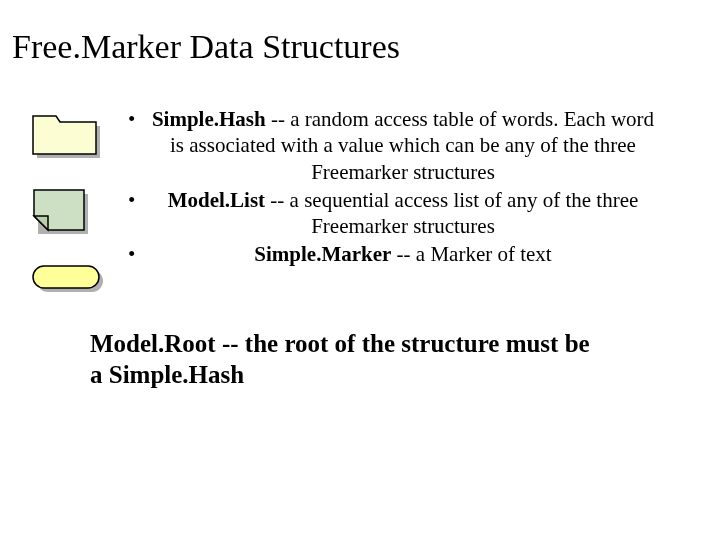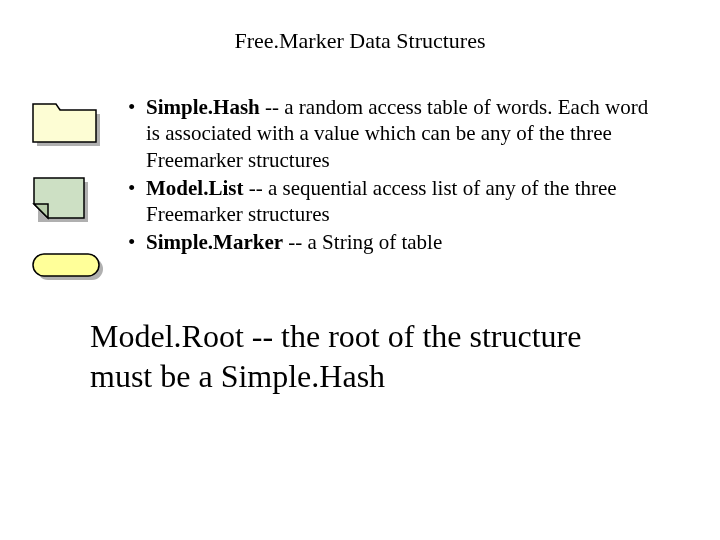--- a/index.html
+++ b/index.html
@@ -6,25 +6,25 @@
     margin: 0;
     padding: 0;
     width: 720px;
     height: 540px;
     background: #ffffff;
     font-family: "Times New Roman", Times, serif;
     color: #000;
     position: relative;
   }
   .title {
-    font-size: 22px;
-    text-align: center;
+    font-size: 34px;
     margin-top: 28px;
     margin-bottom: 40px;
     font-weight: normal;
+    padding-left: 12px;
   }
   .content-row {
     display: flex;
     align-items: flex-start;
     margin-left: 30px;
     margin-right: 60px;
   }
   .icon-col {
     width: 80px;
     flex-shrink: 0;
@@ -47,30 +47,32 @@
   .bullet {
     display: flex;
     margin-bottom: 2px;
   }
   .bullet .dot {
     width: 18px;
     flex-shrink: 0;
   }
   .bullet .text {
     flex: 1;
+    text-align: center;
   }
   .term {
     font-weight: bold;
   }
   .footer-note {
-    font-size: 32px;
+    font-size: 25px;
     margin-left: 90px;
     margin-right: 120px;
     margin-top: 30px;
     line-height: 1.25;
+    font-weight: bold;
   }
 </style>
 </head>
 <body>
 
 <div class="title">Free.Marker Data Structures</div>
 
 <div class="content-row">
   <div class="icon-col">
 
@@ -110,20 +112,20 @@
     <div class="bullet">
       <div class="dot">•</div>
       <div class="text">
         <span class="term">Model.List</span><span> -- a sequential access list of any of the three Freemarker structures</span>
       </div>
     </div>
 
     <div class="bullet">
       <div class="dot">•</div>
       <div class="text">
-        <span class="term">Simple.Marker</span><span> -- a String of table</span>
+        <span class="term">Simple.Marker</span><span> -- a Marker of text</span>
       </div>
     </div>
 
   </div>
 </div>
 
 <div class="footer-note">Model.Root -- the root of the structure must be a Simple.Hash</div>
 
 </body></html>

